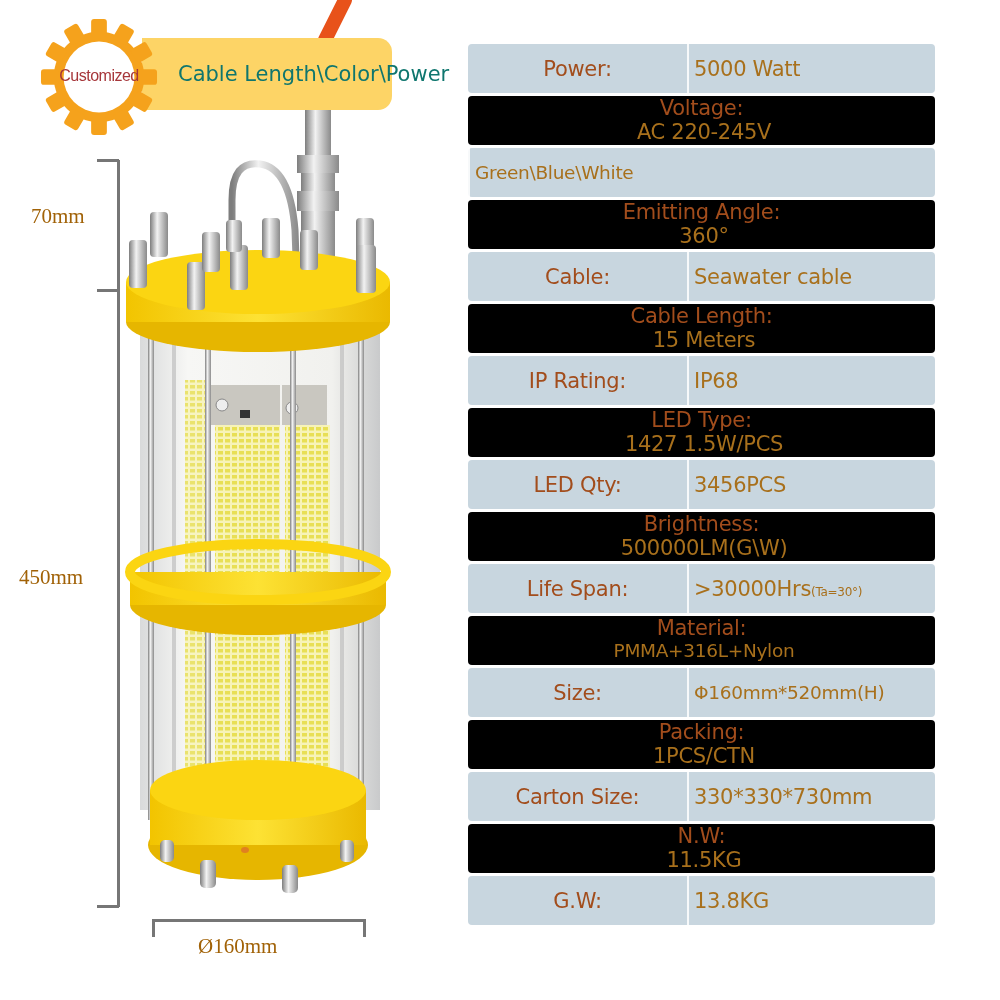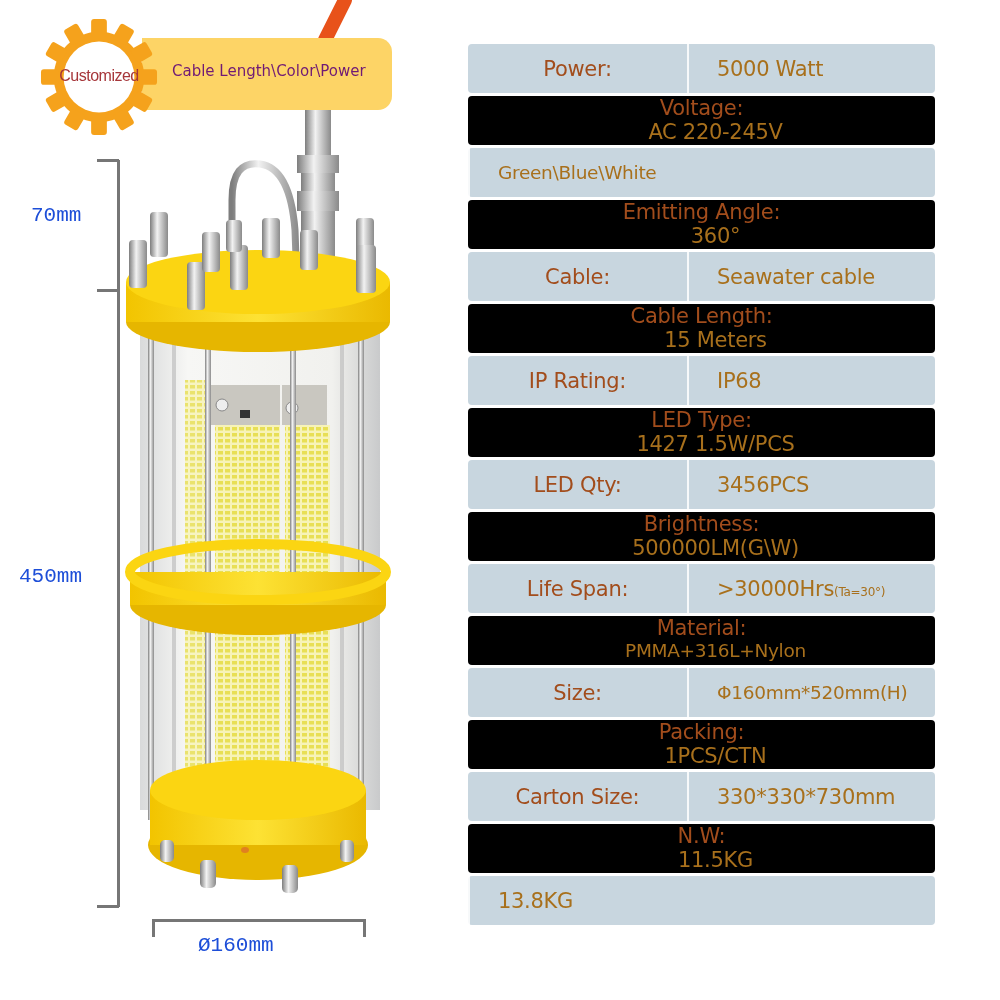--- a/index.html
+++ b/index.html
@@ -6,56 +6,56 @@
   html, body { width: 1000px; height: 1000px; background: #ffffff; overflow: hidden; }
   body { position: relative; font-family: "DejaVu Sans", sans-serif; }
 
   
   .badge { position: absolute; left: 22px; top: 12px; width: 360px; height: 128px; }
   .badge-pill {
     position: absolute; left: 120px; top: 26px; width: 250px; height: 72px;
     background: #fdd466; border-radius: 0 14px 14px 0;
   }
   .badge-text {
-    position: absolute; left: 150px; top: 50px; width: 230px;
-    font-size: 15px; color: #701a75; white-space: nowrap;
+    position: absolute; left: 156px; top: 50px; width: 230px;
+    font-size: 21px; color: #0f766e; white-space: nowrap;
     font-family: "DejaVu Sans", sans-serif;
   }
   .gear { position: absolute; left: 18px; top: 6px; width: 118px; height: 118px; }
   .gear-label {
     position: absolute; left: 24px; top: 55px; width: 106px; text-align: center;
     font-family: "Liberation Sans", sans-serif; font-size: 16px; color: #a6363a;
     letter-spacing: -0.5px;
   }
 
   
   .dim { position: absolute; background: #767676; }
   .dim-label {
-    position: absolute; font-family: Liberation Mono, monospace; font-size: 21px;
-    color: #1d4ed8;
+    position: absolute; font-family: Liberation Serif, serif; font-size: 21px;
+    color: #a16207;
   }
 
   
   .lamp { position: absolute; left: 120px; top: 0; width: 290px; height: 900px; }
 
   
   .specs { position: absolute; left: 468px; top: 44px; width: 467px; }
   .spec-row {
     position: relative; height: 49px; margin-bottom: 3px; border-radius: 4px;
     display: flex; align-items: center;
   }
   .spec-row.dark { background: #c8d6df; }
   .spec-row.light { background: #000000; flex-direction: column; }
   .spec-label {
     width: 219px; text-align: center; font-size: 21px; color: #a24d1c;
     font-family: "DejaVu Sans", sans-serif; letter-spacing: -0.3px; white-space: nowrap;
   }
   .spec-divider { width: 2px; align-self: stretch; background: #ffffff; opacity: 0.85; }
   .spec-value {
-    flex: 1; padding-left: 28px; font-size: 21px; color: #a8701c;
+    flex: 1; padding-left: 5px; font-size: 21px; color: #a8701c;
     font-family: "DejaVu Sans", sans-serif; white-space: nowrap; letter-spacing: -0.3px;
   }
   .spec-value.small { font-size: 18.5px; }
   .spec-sub { font-size: 12px; }
 </style>
 </head>
 <body>
 
 <svg class="lamp" viewBox="120 0 290 900" xmlns="http://www.w3.org/2000/svg">
   <defs>
@@ -260,16 +260,17 @@
       <div class="spec-label">Carton Size:</div>
       <div class="spec-divider"></div>
       <div class="spec-value"><span>330*330*730mm</span></div>
     </div>
     <div class="spec-row light">
       <div class="spec-label">N.W:</div>
       <div class="spec-divider"></div>
       <div class="spec-value"><span>11.5KG</span></div>
     </div>
     <div class="spec-row dark">
+      <div class="spec-label">G.W:</div>
       <div class="spec-divider"></div>
       <div class="spec-value"><span>13.8KG</span></div>
     </div>
   </div>
 
 </body></html>

